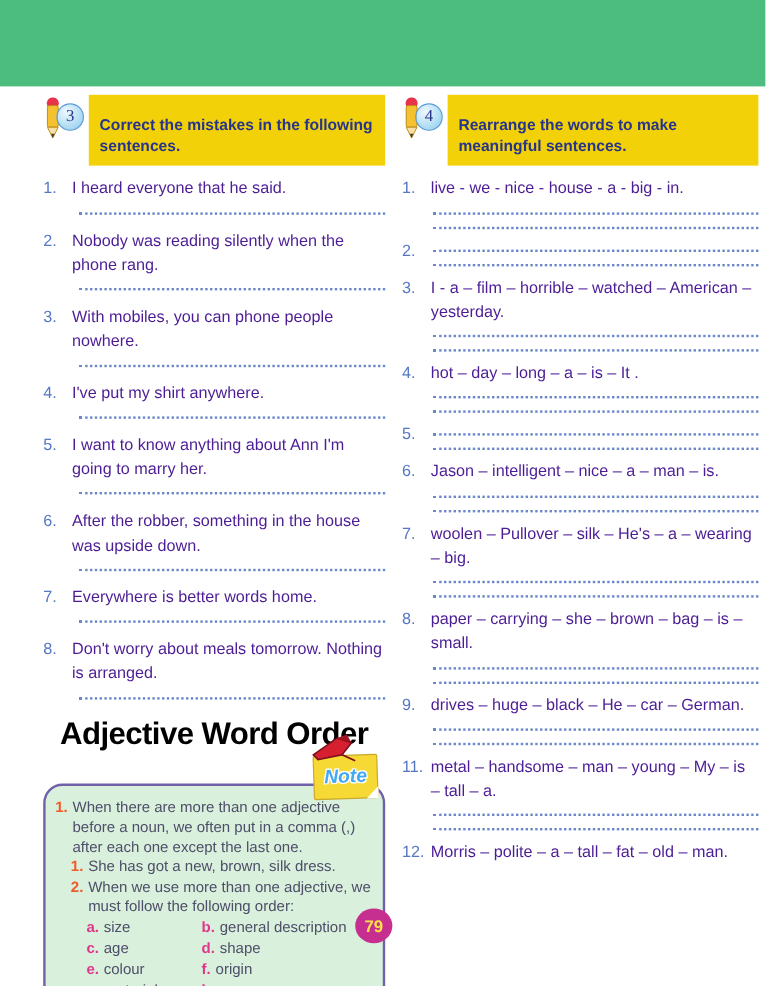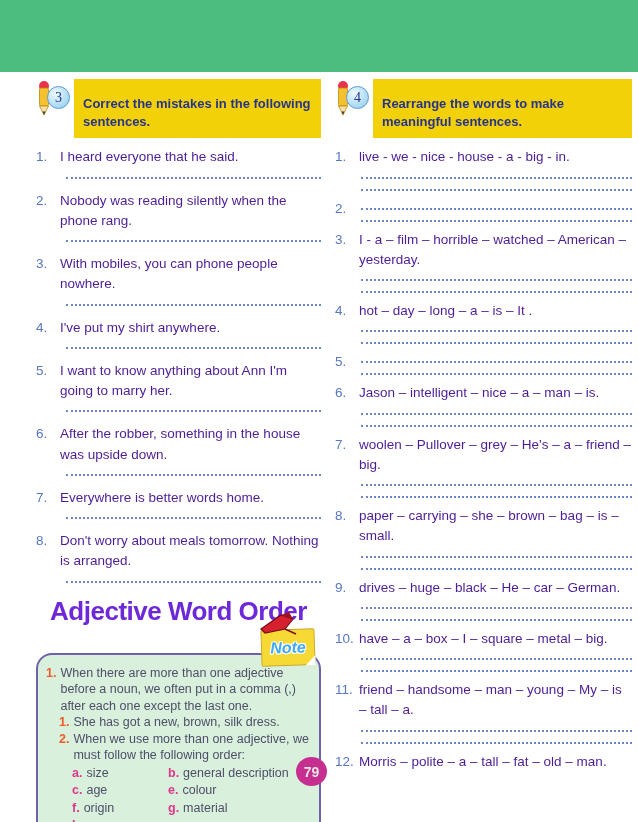--- a/index.html
+++ b/index.html
@@ -35,21 +35,21 @@
   .item { display:flex; margin-bottom:9px; }
   .item .n { width:24px; flex-shrink:0; color:#5577c4; font-size:13.5px; line-height:1.5; }
   .item .body { flex:1; }
   .item p { color:#4c1d95; font-size:13.5px; line-height:1.5; }
   .dots { border-bottom:2px dotted #6b86c9; height:9px; margin:2px 0 3px 6px; }
   .col-right .item { margin-bottom:5px; }
   .col-right .dots { margin-left:2px; }
 
   
   .adj-title {
-    text-align:center; color:#6d28d9; font-weight:bold;
+    text-align:center; color:#000000; font-weight:bold;
     font-size:26px; letter-spacing:-0.5px; margin:10px 0 4px;
   }
   .note-box {
     position:relative; margin-top:26px;
     background:#d9f0dc; border:2.5px solid #6f61a8; border-radius:16px;
     padding:10px 9px 9px 8px;
     color:#4e4e68; font-size:12.5px; line-height:1.32;
   }
   .sticky {
     position:absolute; top:-26px; right:4px; width:54px; height:37px;
@@ -73,21 +73,21 @@
   .nsub { display:flex; margin-left:13px; }
   .nsub .on { color:#f15a29; font-weight:bold; margin-right:4px; flex-shrink:0; }
   .order-grid {
     display:grid; grid-template-columns:96px 1fr; row-gap:1px;
     margin:1px 0 2px 26px;
   }
   .order-cell .lt { color:#e0368c; font-weight:bold; margin-right:4px; }
 
   .page-badge {
     position:absolute; left:296px; top:757px; width:31px; height:29px;
-    border-radius:50%; background:#c62f8f; color:#e5e5e5;
+    border-radius:50%; background:#c62f8f; color:#fde047;
     font-weight:bold; font-size:14px;
     display:flex; align-items:center; justify-content:center;
   }
 </style>
 </head>
 <body>
 
 <div class="green-band"></div>
 
 <div class="content">
@@ -189,20 +189,21 @@
       </div>
       <div class="nsub">
         <span class="on">2.</span>
         <p>When we use more than one adjective, we must follow the following order:</p>
       </div>
 
       <div class="order-grid">
         <span class="order-cell"><span class="lt">a.</span><span>size</span></span>
         <span class="order-cell"><span class="lt">b.</span><span>general description</span></span>
         <span class="order-cell"><span class="lt">c.</span><span>age</span></span>
+        <span class="order-cell"><span class="lt">d.</span><span>shape</span></span>
         <span class="order-cell"><span class="lt">e.</span><span>colour</span></span>
         <span class="order-cell"><span class="lt">f.</span><span>origin</span></span>
         <span class="order-cell"><span class="lt">g.</span><span>material</span></span>
         <span class="order-cell"><span class="lt">h.</span><span>purpose</span></span>
       </div>
 
     </div>
   </div>
 
   <div class="col-right">
@@ -264,21 +265,21 @@
         <span class="n">6.</span>
         <div class="body">
             <p>Jason – intelligent – nice – a – man – is.</p>
         <div class="dots"></div>
         <div class="dots"></div>
           </div>
       </li>
       <li class="item">
         <span class="n">7.</span>
         <div class="body">
-            <p>woolen – Pullover – grey – He's – a – friend – big.</p>
+            <p>woolen – Pullover – silk – He's – a – wearing – big.</p>
         <div class="dots"></div>
         <div class="dots"></div>
           </div>
       </li>
       <li class="item">
         <span class="n">8.</span>
         <div class="body">
             <p>paper – carrying – she – brown – bag – is – small.</p>
         <div class="dots"></div>
         <div class="dots"></div>
@@ -286,31 +287,23 @@
       </li>
       <li class="item">
         <span class="n">9.</span>
         <div class="body">
             <p>drives – huge – black – He – car – German.</p>
         <div class="dots"></div>
         <div class="dots"></div>
           </div>
       </li>
       <li class="item">
-        <span class="n">10.</span>
-        <div class="body">
-            <p>have – a – box – I – square – metal – big.</p>
-        <div class="dots"></div>
-        <div class="dots"></div>
-          </div>
-      </li>
-      <li class="item">
         <span class="n">11.</span>
         <div class="body">
-            <p>friend – handsome – man – young – My – is – tall – a.</p>
+            <p>metal – handsome – man – young – My – is – tall – a.</p>
         <div class="dots"></div>
         <div class="dots"></div>
           </div>
       </li>
       <li class="item">
         <span class="n">12.</span>
         <div class="body">
             <p>Morris – polite – a – tall – fat – old – man.</p>
 
         </div>

